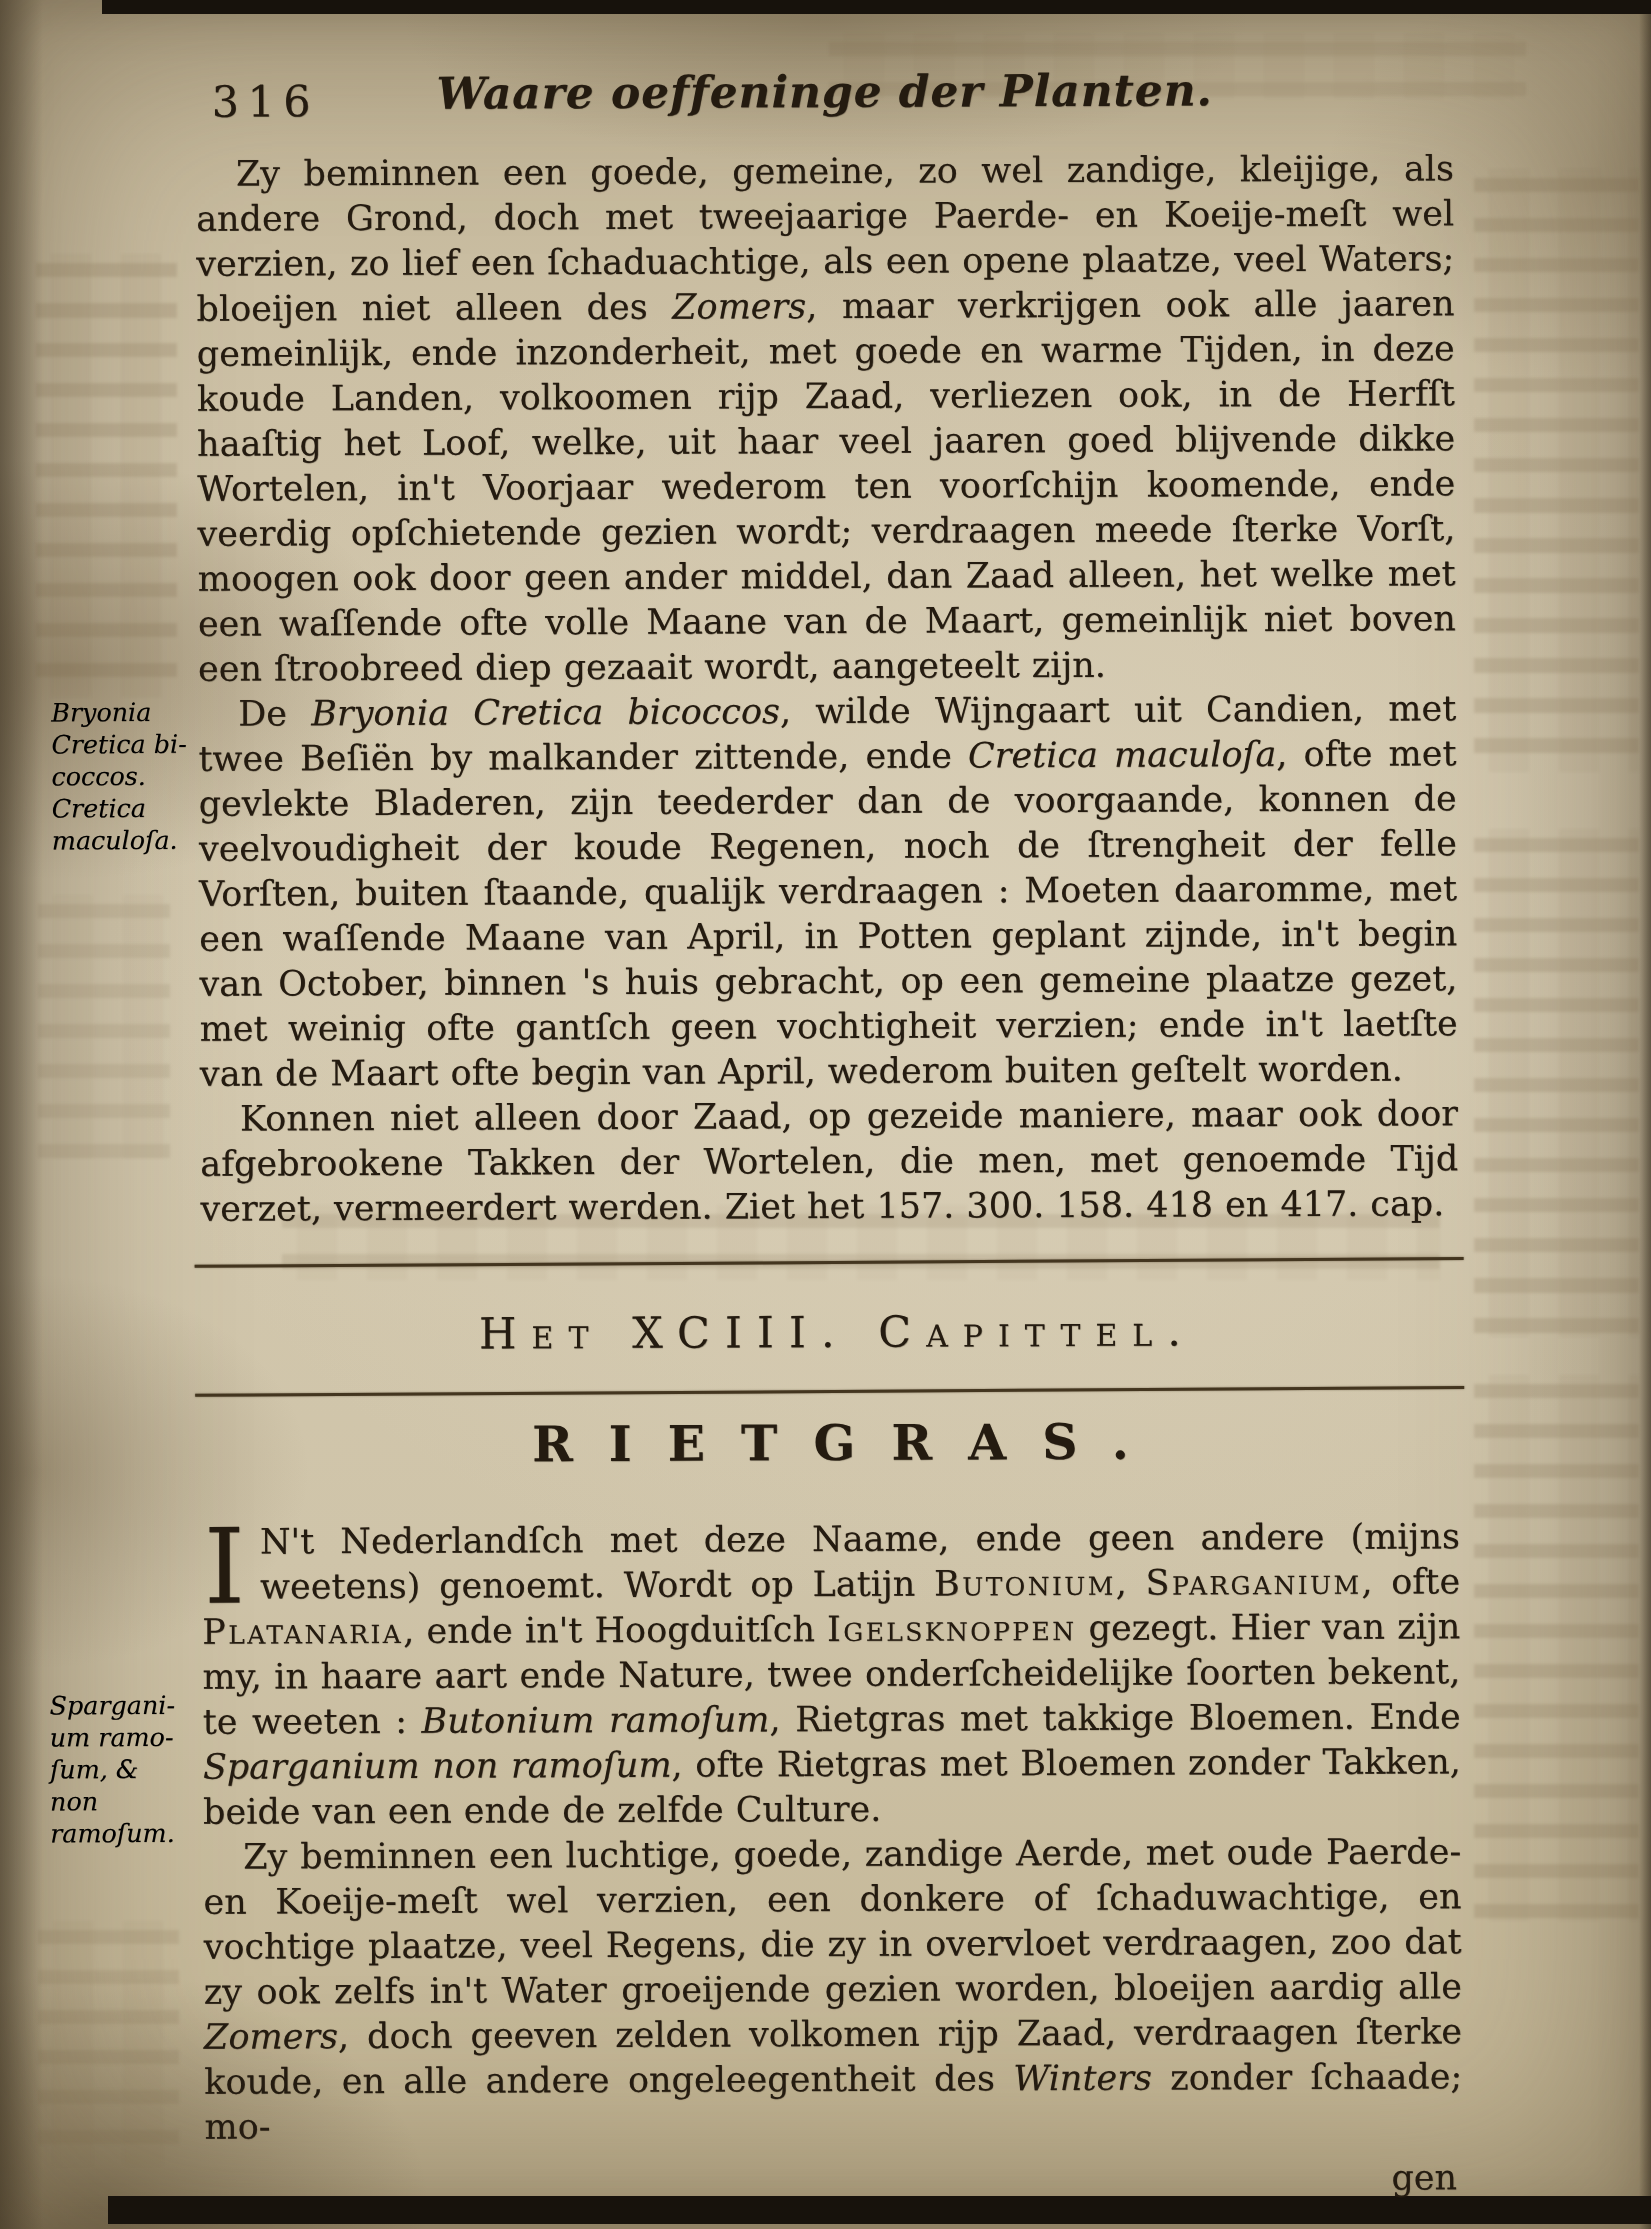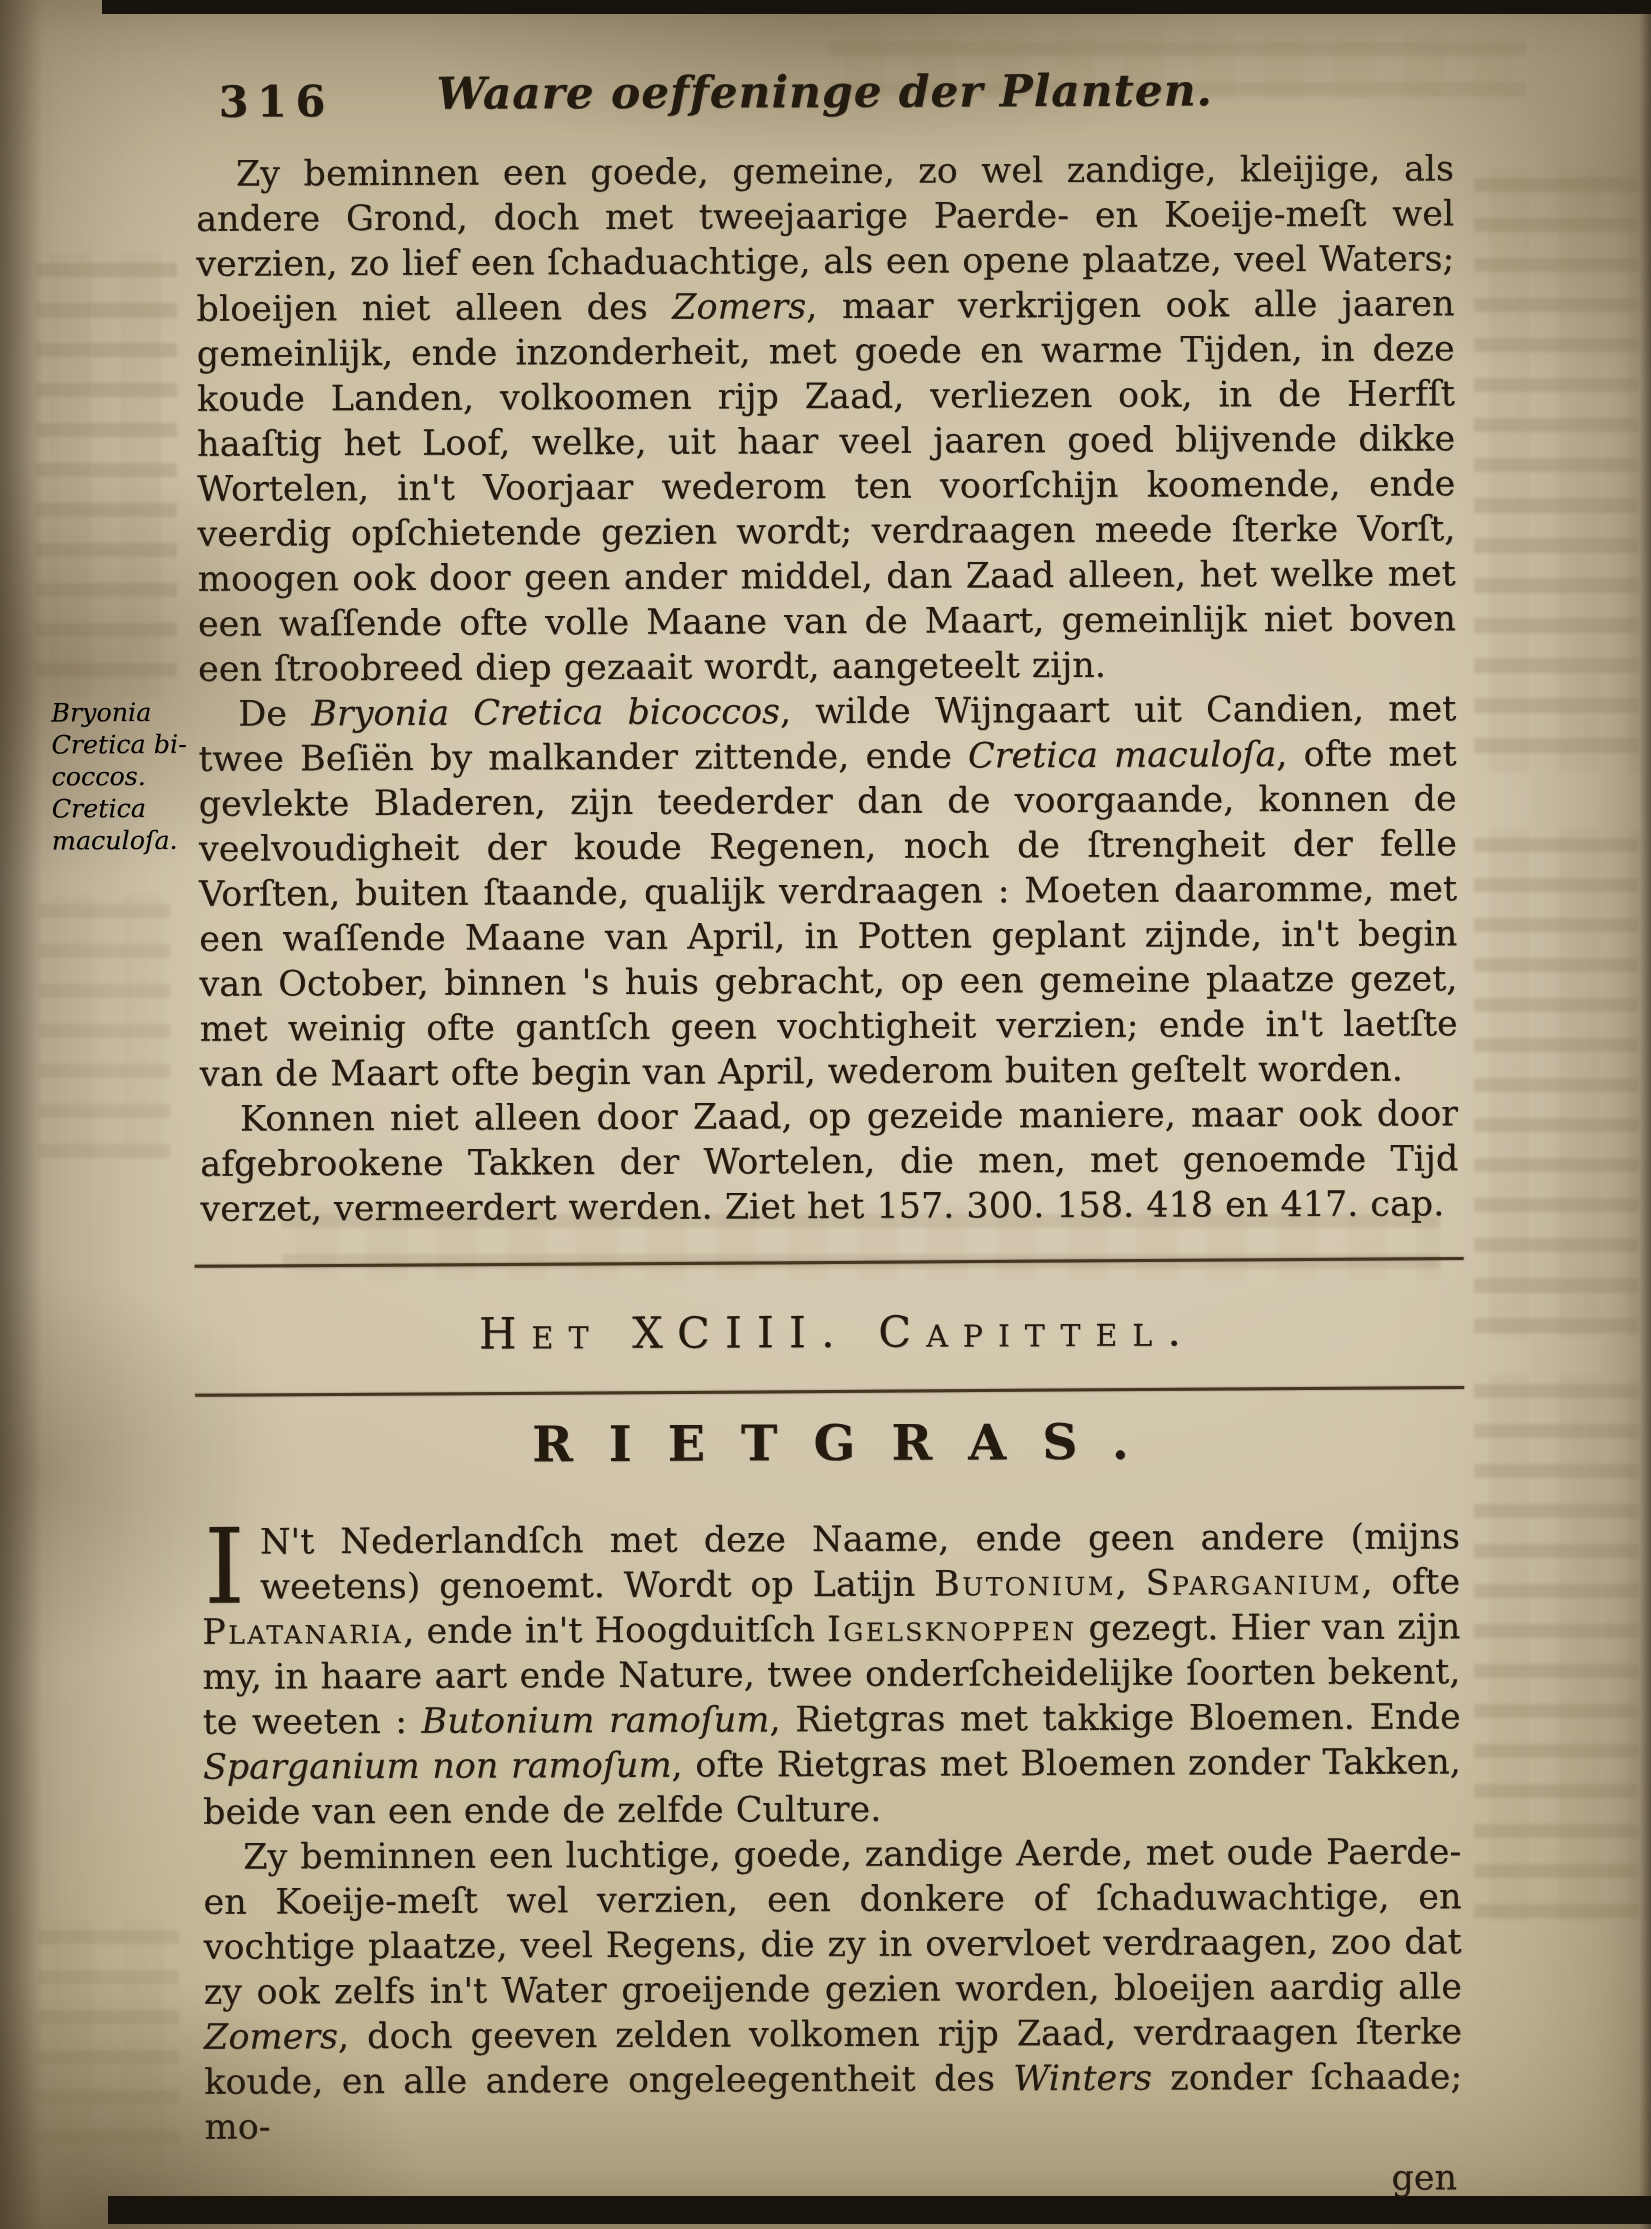--- a/index.html
+++ b/index.html
@@ -46,22 +46,22 @@
   .g5 { left:1474px; top:1375px; width:165px;  height:546px; }
   .g6 { left:38px;   top:1921px; width:141px;  height:245px; opacity:.4; }
   .g7 { left:829px;  top:33px;   width:697px;  height:66px;  opacity:.35; }
   .g8 { left:38px;   top:895px;  width:132px;  height:264px; opacity:.35; }
 
   
   .page-content { position:absolute; inset:0; transform: rotate(-0.25deg); color:#241b10; }
 
   .header-row { position:absolute; top:66px; left:200px; width:1258px; height:68px; }
   .page-number {
-    position:absolute; left:23px; top:7.5px;
-    font-size:43px; letter-spacing:8.5px; font-weight:bold;
+    position:absolute; left:16px; top:7.5px;
+    font-size:43px; letter-spacing:8.5px; font-weight:normal;
     text-shadow:0.4px 0.5px 0.8px rgba(36,27,16,0.5);
   }
   .running-title {
     width:100%; text-align:center; font-style:italic; font-weight:bold;
     font-size:44px; letter-spacing:0.9px;
     text-shadow:0.4px 0.5px 0.8px rgba(36,27,16,0.5);
   }
 
   .main-col { position:absolute; top:149px; left:200px; width:1258px; }
 
@@ -161,15 +161,19 @@
 
     <div class="catchword-row">gen</div>
 
   </div>
 
   <div class="margin-note note-1">Bryonia
 Cretica bi-
 coccos.
 Cretica
 maculoſa.</div>
+  <div class="margin-note note-2">Spargani-
+um ramo-
+ſum, &amp; non
+ramoſum.</div>
 
 </div>
 
 
 </body></html>

